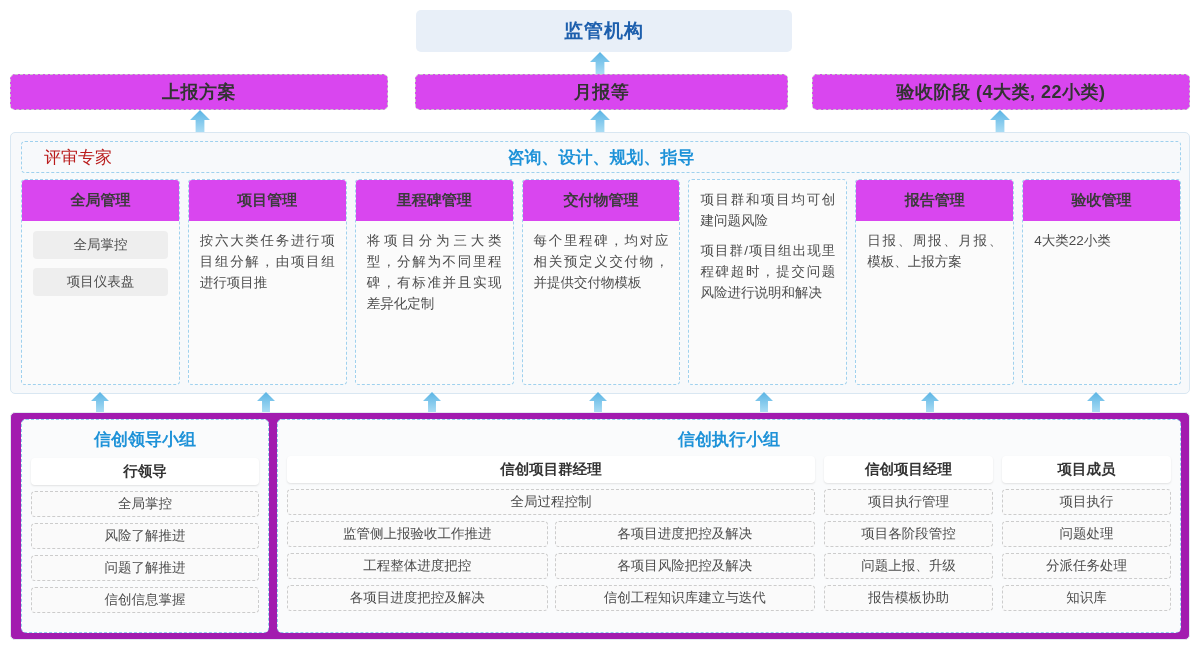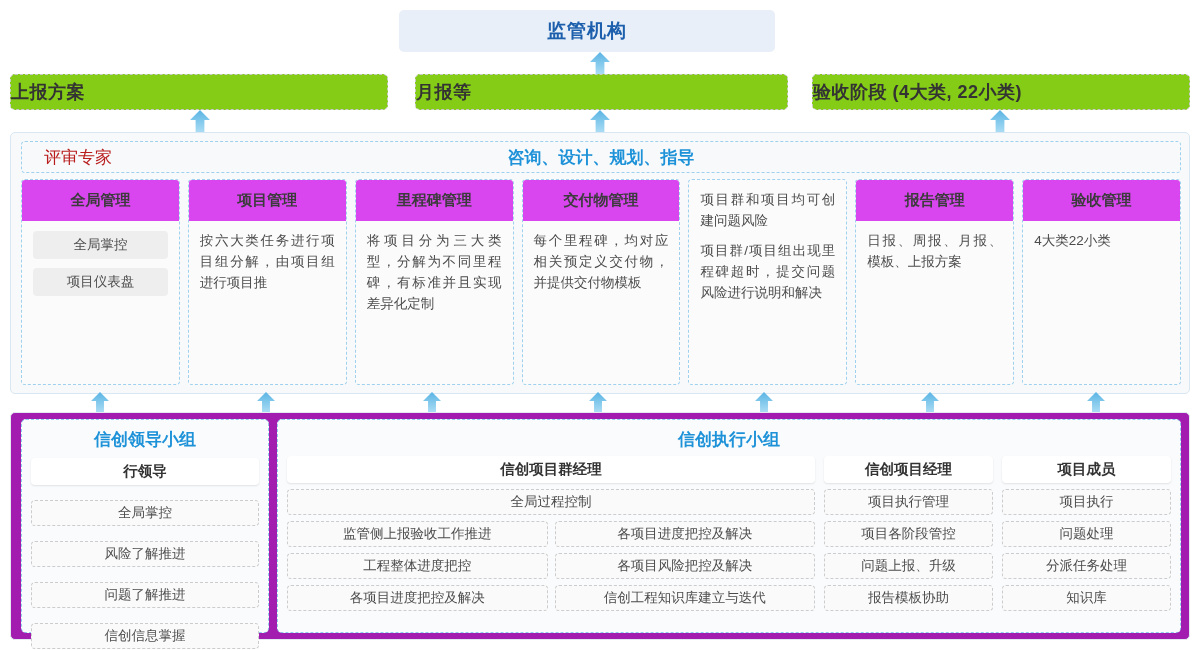--- a/index.html
+++ b/index.html
@@ -18,32 +18,32 @@
 
   .canvas {
     position: relative;
     width: 1200px;
     height: 650px;
   }
 
   
   .dashed-box {
     border: 1px dashed #c9c9c9;
-    background: #84cc16;
+    background: #d946ef;
     border-radius: 5px;
     box-sizing: border-box;
     display: flex;
     align-items: center;
-    justify-content: flex-start;
+    justify-content: center;
   }
 
   
   .regulator {
     position: absolute;
-    left: 399px;
+    left: 416px;
     top: 10px;
     width: 376px;
     height: 42px;
     background: #e8eff8;
     border-radius: 5px;
     display: flex;
     align-items: center;
     justify-content: center;
     font-size: 19px;
     font-weight: bold;
@@ -216,21 +216,21 @@
     height: 24px;
     box-sizing: content-box;
   }
 
   .subcols {
     display: flex;
     gap: 9px;
     padding: 6px 9px 9px 9px;
     box-sizing: border-box;
   }
-  .subcol { display: flex; flex-direction: column; gap: 15px; }
+  .subcol { display: flex; flex-direction: column; gap: 6px; }
   .subcol-head {
     background: #ffffff;
     border-radius: 4px;
     height: 27px;
     display: flex;
     align-items: center;
     justify-content: center;
     font-size: 14.5px;
     font-weight: bold;
     color: #333333;

